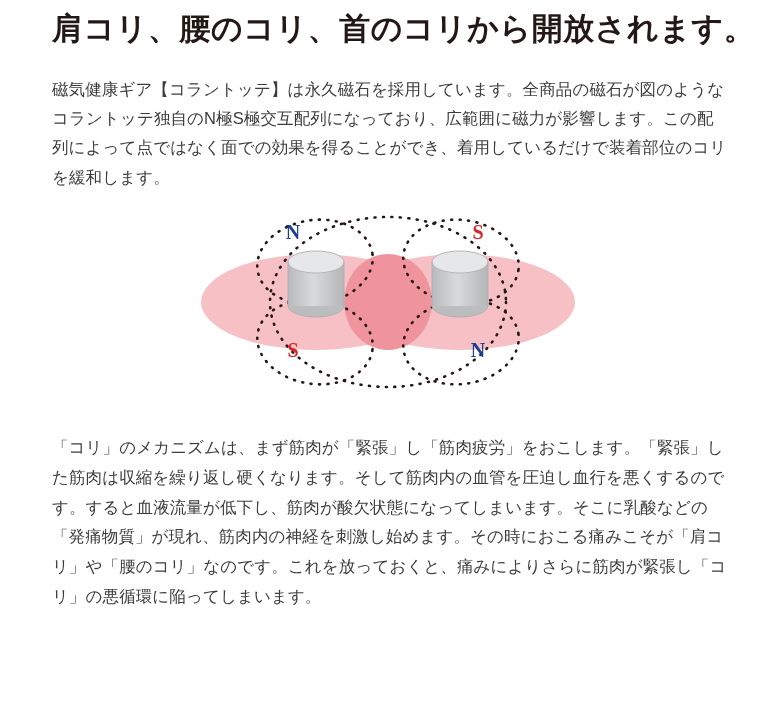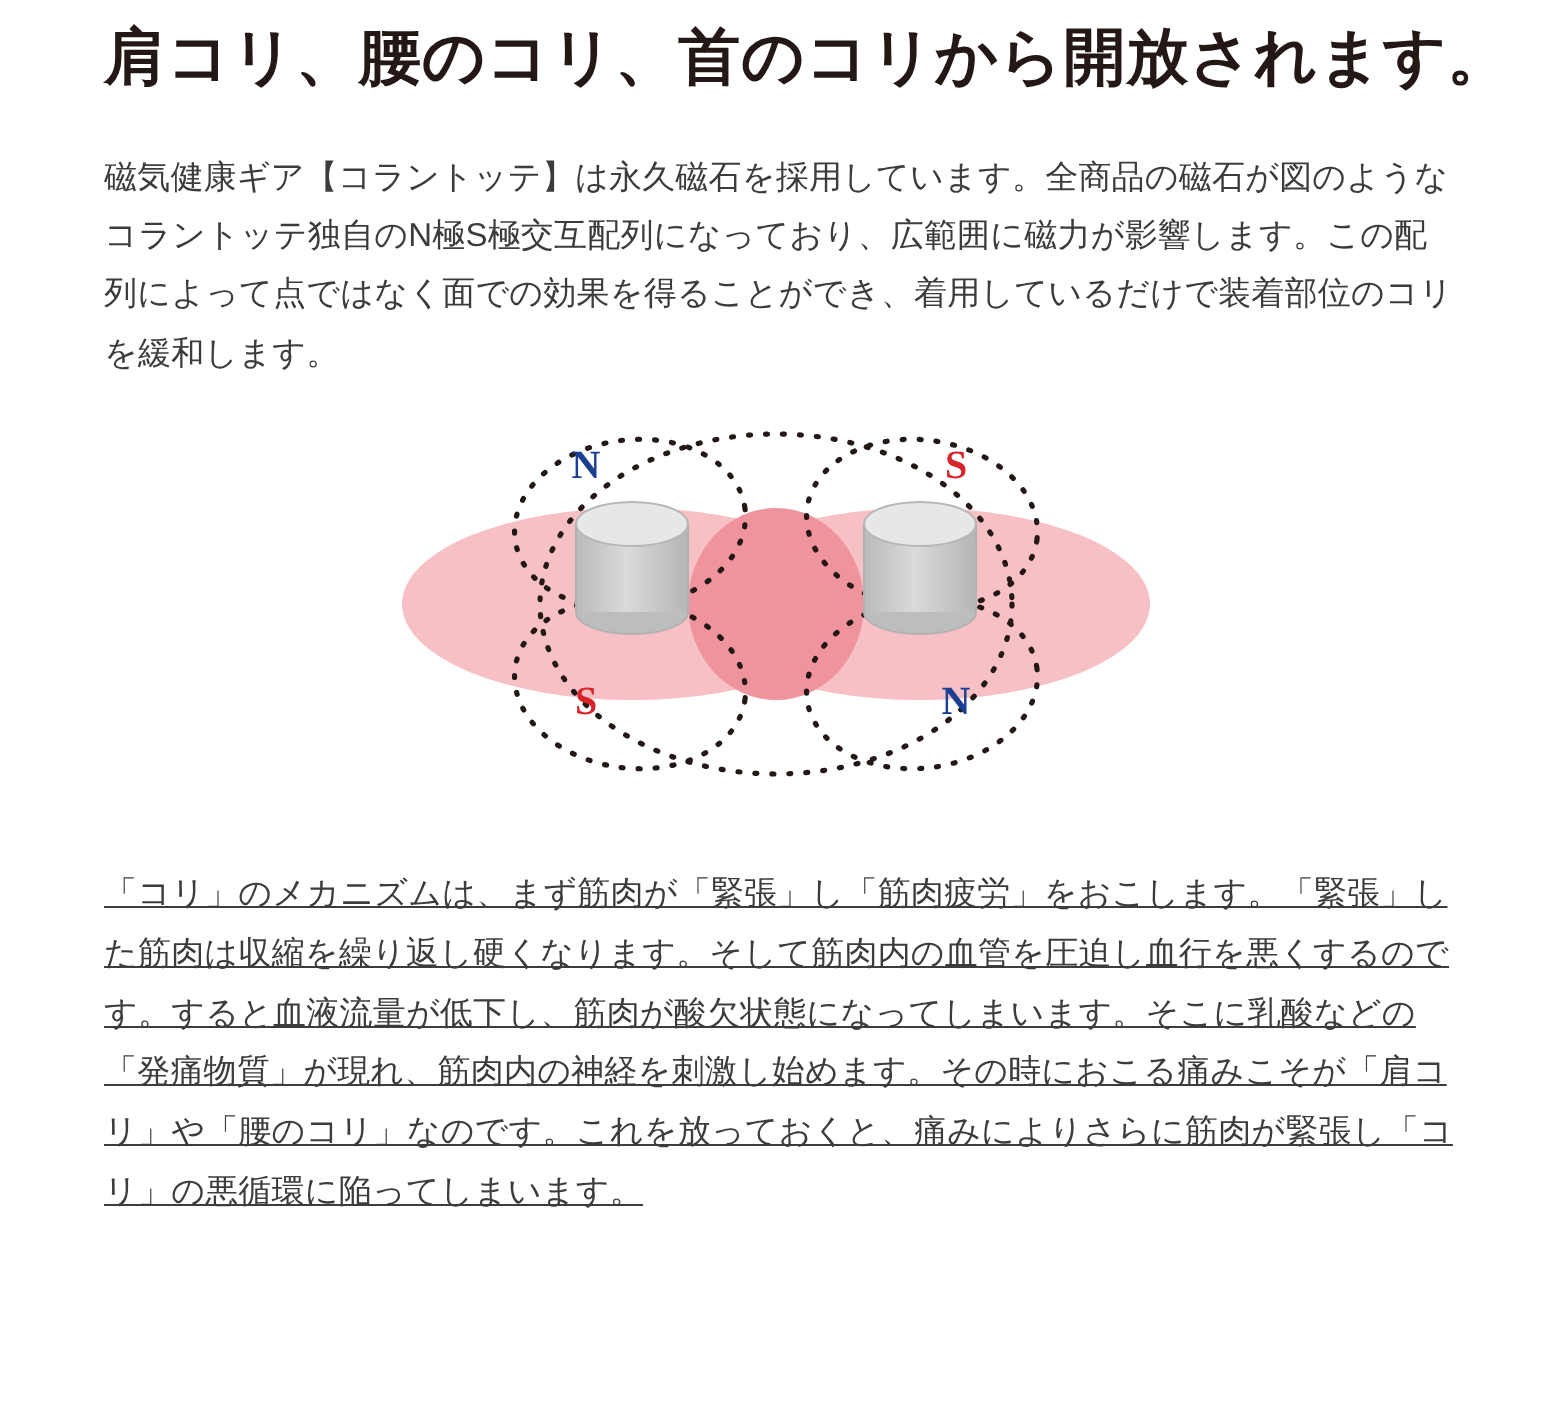--- a/index.html
+++ b/index.html
@@ -54,21 +54,20 @@
     letter-spacing: 1px;
     margin: 18px 0 0 0;
     color: #231815;
   }
   .body-text {
     margin: 26px 0 0 0;
     font-size: 16.5px;
     line-height: 1.8;
     color: #3c3c3c;
     letter-spacing: 0.1px;
-    text-decoration: underline;
   }
   .pole-label {
     font-weight: bold;
     font-family: "Liberation Serif", serif;
     font-size: 20px;
   }
 </style>
 </head>
 <body>
 

